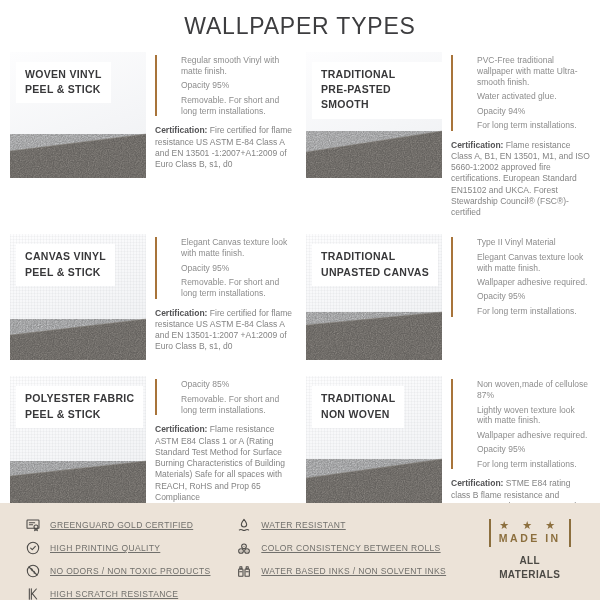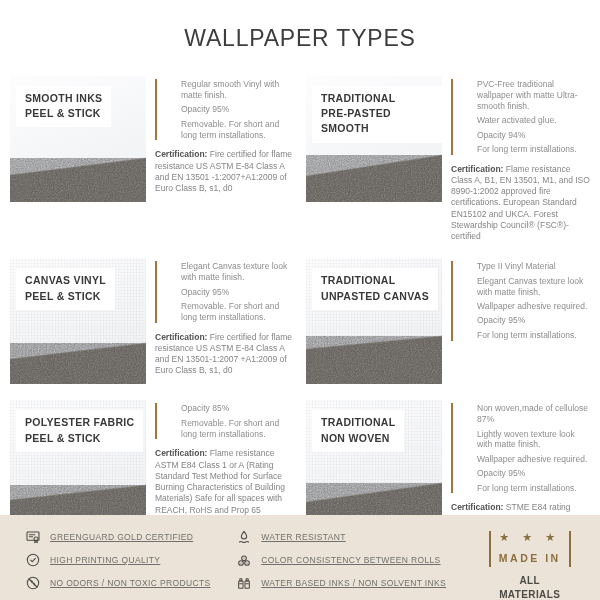--- a/index.html
+++ b/index.html
@@ -1,20 +1,20 @@
 <!DOCTYPE html>
 <html><head>
 <meta charset="utf-8">
 <style>
   html,body{margin:0;padding:0;width:600px;height:600px;overflow:hidden;background:#ffffff;
             font-family:"Liberation Sans", sans-serif;-webkit-font-smoothing:antialiased;}
   .page{position:relative;width:600px;height:600px;}
 
   
-  .title{margin:12px;padding-top:13px;text-align:center;font-size:23px;font-weight:500;
+  .title{margin:0;padding-top:13px;text-align:center;font-size:23px;font-weight:500;
          letter-spacing:.8px;color:#3d3d3f;}
 
   
   .sections{display:grid;grid-template-columns:1fr 1fr;gap:16px 12px;padding:12px 10px 0 10px;}
   .section{display:flex;gap:9px;}
 
   
   .swatch{position:relative;flex:0 0 136px;height:126px;overflow:hidden;
           background:linear-gradient(160deg,#fdfdfe 0%,#f4f5f7 60%,#eef0f2 100%);}
   .row3 .swatch{height:134px;text-decoration:underline;}
@@ -44,21 +44,21 @@
   .f-icon{flex:0 0 16px;height:16px;}
   .f-icon svg{display:block;width:16px;height:16px;stroke:#4d4b48;fill:none;
               stroke-width:1.6;stroke-linecap:round;stroke-linejoin:round;}
   .f-label{font-size:8.5px;letter-spacing:.35px;color:#71706c;white-space:nowrap;text-decoration:underline;}
 
   
   .f-stamp{margin-left:auto;text-align:center;padding-right:8px;padding-top:2px;}
   .stamp-core{display:inline-block;border-left:2.5px solid #8c6f3e;border-right:2.5px solid #8c6f3e;
               padding:1px 8px 2px 8px;color:#8c6f3e;}
   .stamp-stars{font-size:11px;letter-spacing:5px;line-height:1;color:#8c6f3e;white-space:nowrap;}
-  .stamp-madein{font-size:10.5px;font-weight:bold;letter-spacing:2.5px;line-height:1.25;margin-top:9px;}
+  .stamp-madein{font-size:10.5px;font-weight:bold;letter-spacing:2.5px;line-height:1.25;margin-top:1px;}
   .stamp-usa{font-size:24px;font-weight:bold;letter-spacing:1.5px;line-height:1;margin-top:-1px;}
   .stamp-sub{margin-top:7px;font-size:10px;font-weight:bold;letter-spacing:.4px;
              line-height:1.35;color:#4c4a45;}
 </style>
 </head>
 <body>
 
 <svg width="0" height="0" style="position:absolute" aria-hidden="true">
   <defs>
     <filter id="grainF" x="0%" y="0%" width="100%" height="100%">
@@ -75,21 +75,21 @@
   <div class="sections">
 
     <div class="section">
       <div class="swatch">
         <svg class="concrete" viewBox="0 0 136 126" preserveAspectRatio="none">
           <polygon points="0,99 136,82 136,126 0,126" fill="#a5a09a"></polygon>
           <polygon points="0,99 136,82 136,126 0,126" filter="url(#grainF)" opacity="0.38"></polygon>
           <line x1="0" y1="99" x2="136" y2="82" stroke="#8e8a84" stroke-width="1" opacity="0.5"></line>
         </svg>
         <div class="label-box">
-          <div>SMOOTH INKS</div>
+          <div>WOVEN VINYL</div>
           <div>PEEL &amp; STICK</div>
         </div>
       </div>
       <div class="txt">
         <div class="specs">
           <p>Regular smooth Vinyl with matte finish.</p>
           <p>Opacity 95%</p>
           <p>Removable.  For short and long term installations.</p>
         </div>
         <p class="cert">
@@ -113,21 +113,21 @@
       </div>
       <div class="txt">
         <div class="specs">
           <p>PVC-Free traditional wallpaper with matte Ultra-smooth finish.</p>
           <p>Water activated glue.</p>
           <p>Opacity 94%</p>
           <p>For long term installations.</p>
         </div>
         <p class="cert">
           <strong>Certification:</strong>
-          <span>Flame resistance Class A, B1, EN 13501, M1, and ISO 8990-1:2002 approved fire certifications. European Standard EN15102 and UKCA. Forest Stewardship Council® (FSC®)-certified</span>
+          <span>Flame resistance Class A, B1, EN 13501, M1, and ISO 5660-1:2002 approved fire certifications. European Standard EN15102 and UKCA. Forest Stewardship Council® (FSC®)-certified</span>
         </p>
       </div>
     </div>
 
     <div class="section">
       <div class="swatch textured">
         <svg class="concrete" viewBox="0 0 136 126" preserveAspectRatio="none">
           <polygon points="0,101 136,85 136,126 0,126" fill="#a5a09a"></polygon>
           <polygon points="0,101 136,85 136,126 0,126" filter="url(#grainF)" opacity="0.38"></polygon>
           <line x1="0" y1="101" x2="136" y2="85" stroke="#8e8a84" stroke-width="1" opacity="0.5"></line>

